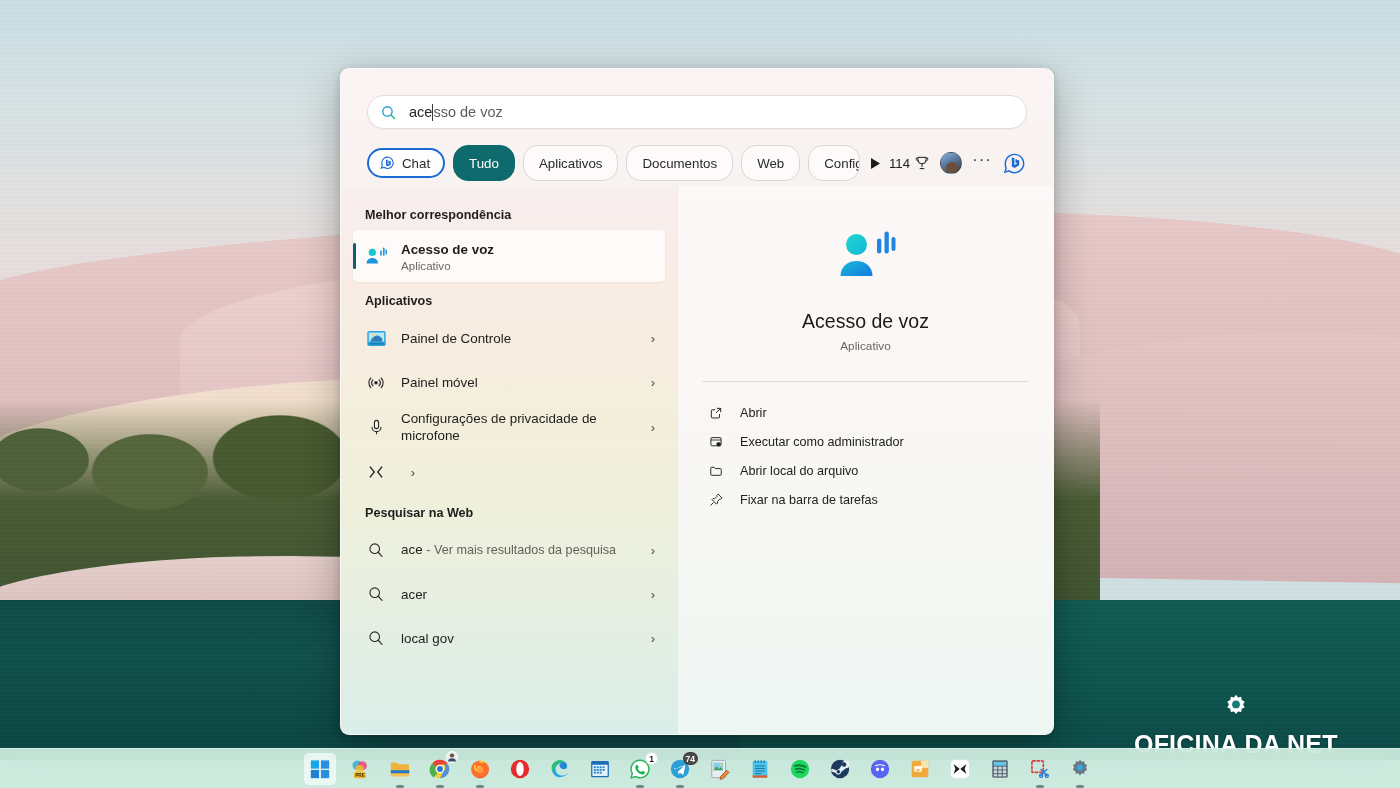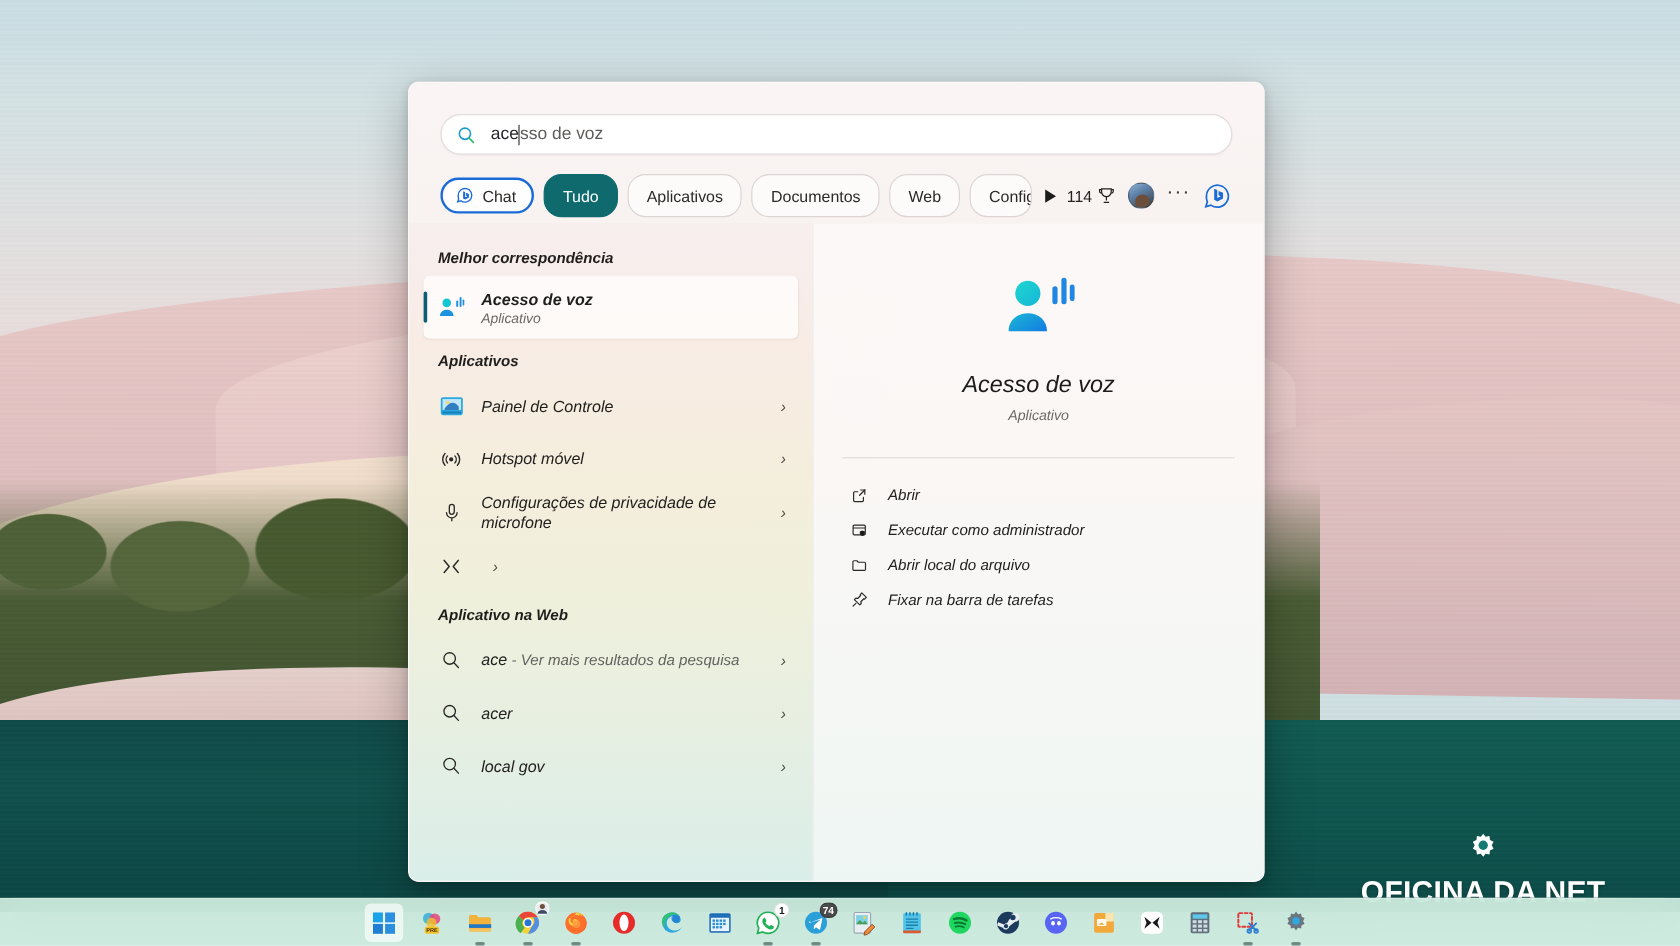--- a/index.html
+++ b/index.html
@@ -167,21 +167,21 @@
     overflow: hidden; position: relative;
   }
   .avatar::after {
     content:""; position:absolute; left:5px; top:9px; width:12px; height:12px;
     border-radius: 50% 50% 40% 40%; background:#6b4f3c;
   }
   .dots { font-size: 17px; color: #3a3937; letter-spacing: 1px; line-height: 10px; padding-bottom:6px;}
   .bing-logo { width: 25px; height: 25px; }
 
   
-  .flyout-body { display: flex; flex: 1 1 auto; min-height: 0; font-style: italic; }
+  .flyout-body { display: flex; flex: 1 1 auto; min-height: 0; }
   .left-pane {
     width: 336px; flex: 0 0 336px;
     background: linear-gradient(180deg, #f7eeee 0%, #f8ece5 18%, #f4eedc 40%, #eff0dc 58%, #e6efe2 78%, #daeee9 100%);
     padding: 10px 12px 0 12px;
     overflow: hidden;
   }
   .right-pane {
     flex: 1 1 auto;
     background: linear-gradient(180deg, #fbf8f7 0%, #faf7f5 40%, #f4f7f4 75%, #eef6f3 100%);
     padding: 16px 24px;
@@ -401,21 +401,21 @@
 
         <div class="res-row">
           <div class="res-icon">
             <svg width="20" height="20" viewBox="0 0 24 24">
               <circle cx="12" cy="13" r="2.1" fill="#2a2927"></circle>
               <path d="M8.3 9.5a5.2 5.2 0 0 0 0 7M15.7 9.5a5.2 5.2 0 0 1 0 7" fill="none" stroke="#2a2927" stroke-width="1.4" stroke-linecap="round"></path>
               <path d="M5.8 7.2a8.5 8.5 0 0 0 0 11.6M18.2 7.2a8.5 8.5 0 0 1 0 11.6" fill="none" stroke="#2a2927" stroke-width="1.4" stroke-linecap="round"></path>
             </svg>
           </div>
           <div class="res-text">
-            <div class="res-title">Hotspot móvel</div>
+            <div class="res-title">Painel móvel</div>
           </div>
           <div class="chev">›</div>
         </div>
 
         <div class="res-row">
           <div class="res-icon">
             <svg width="19" height="19" viewBox="0 0 24 24">
               <rect x="9.4" y="3" width="5.2" height="10.4" rx="2.6" fill="none" stroke="#2a2927" stroke-width="1.4"></rect>
               <path d="M6.4 11.6a5.6 5.6 0 0 0 11.2 0" fill="none" stroke="#2a2927" stroke-width="1.4" stroke-linecap="round"></path>
               <line x1="12" y1="17.2" x2="12" y2="20.6" stroke="#2a2927" stroke-width="1.4"></line>
@@ -430,21 +430,21 @@
         <div class="res-row">
           <div class="res-icon">
             <svg width="20" height="20" viewBox="0 0 24 24">
               <path d="M5 6 L10 12 L5 18" fill="none" stroke="#2a2927" stroke-width="1.5" stroke-linecap="round" stroke-linejoin="round"></path>
               <path d="M19 6 L14 12 L19 18" fill="none" stroke="#2a2927" stroke-width="1.5" stroke-linecap="round" stroke-linejoin="round"></path>
             </svg>
           </div>
           <div class="chev">›</div>
         </div>
 
-        <div class="group-head">Aplicativo na Web</div>
+        <div class="group-head">Pesquisar na Web</div>
 
         <div class="res-row">
           <div class="res-icon">
             <svg width="18" height="18" viewBox="0 0 24 24">
               <circle cx="10.3" cy="10.3" r="6.4" fill="none" stroke="#2a2927" stroke-width="1.5"></circle>
               <line x1="15" y1="15" x2="20" y2="20.4" stroke="#2a2927" stroke-width="1.5" stroke-linecap="round"></line>
             </svg>
           </div>
           <div class="res-text">
             <div class="res-title">

